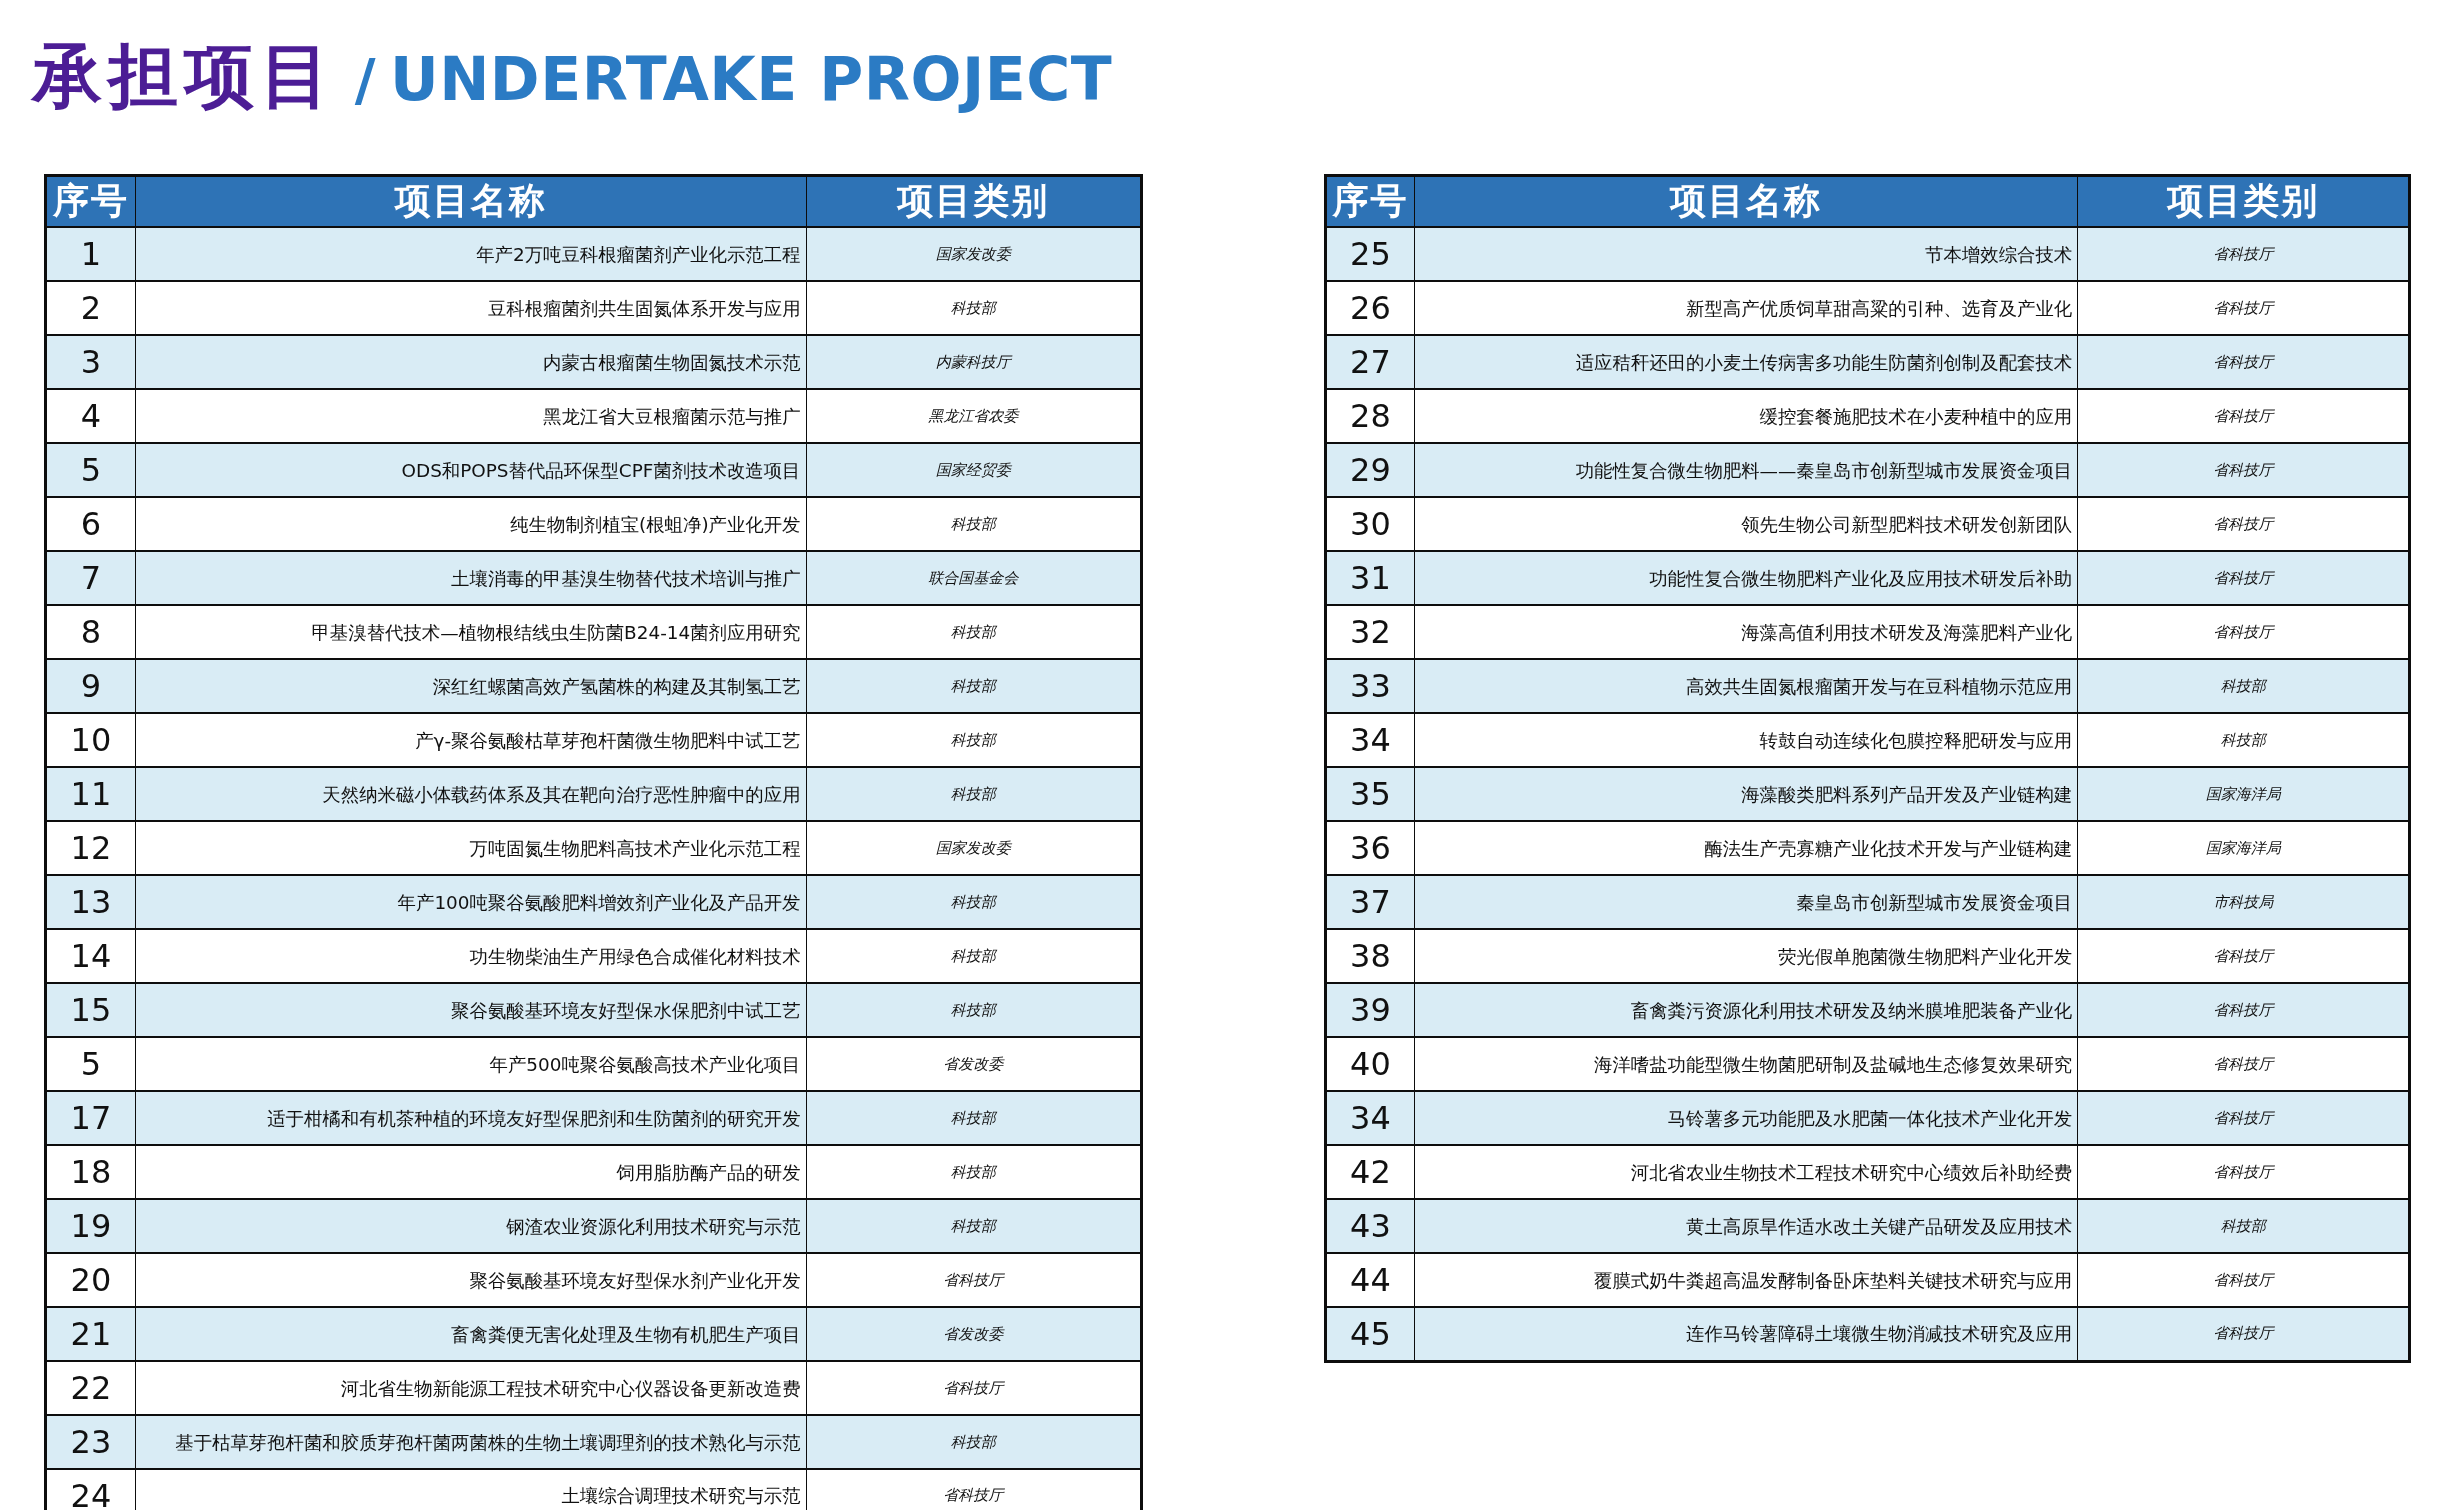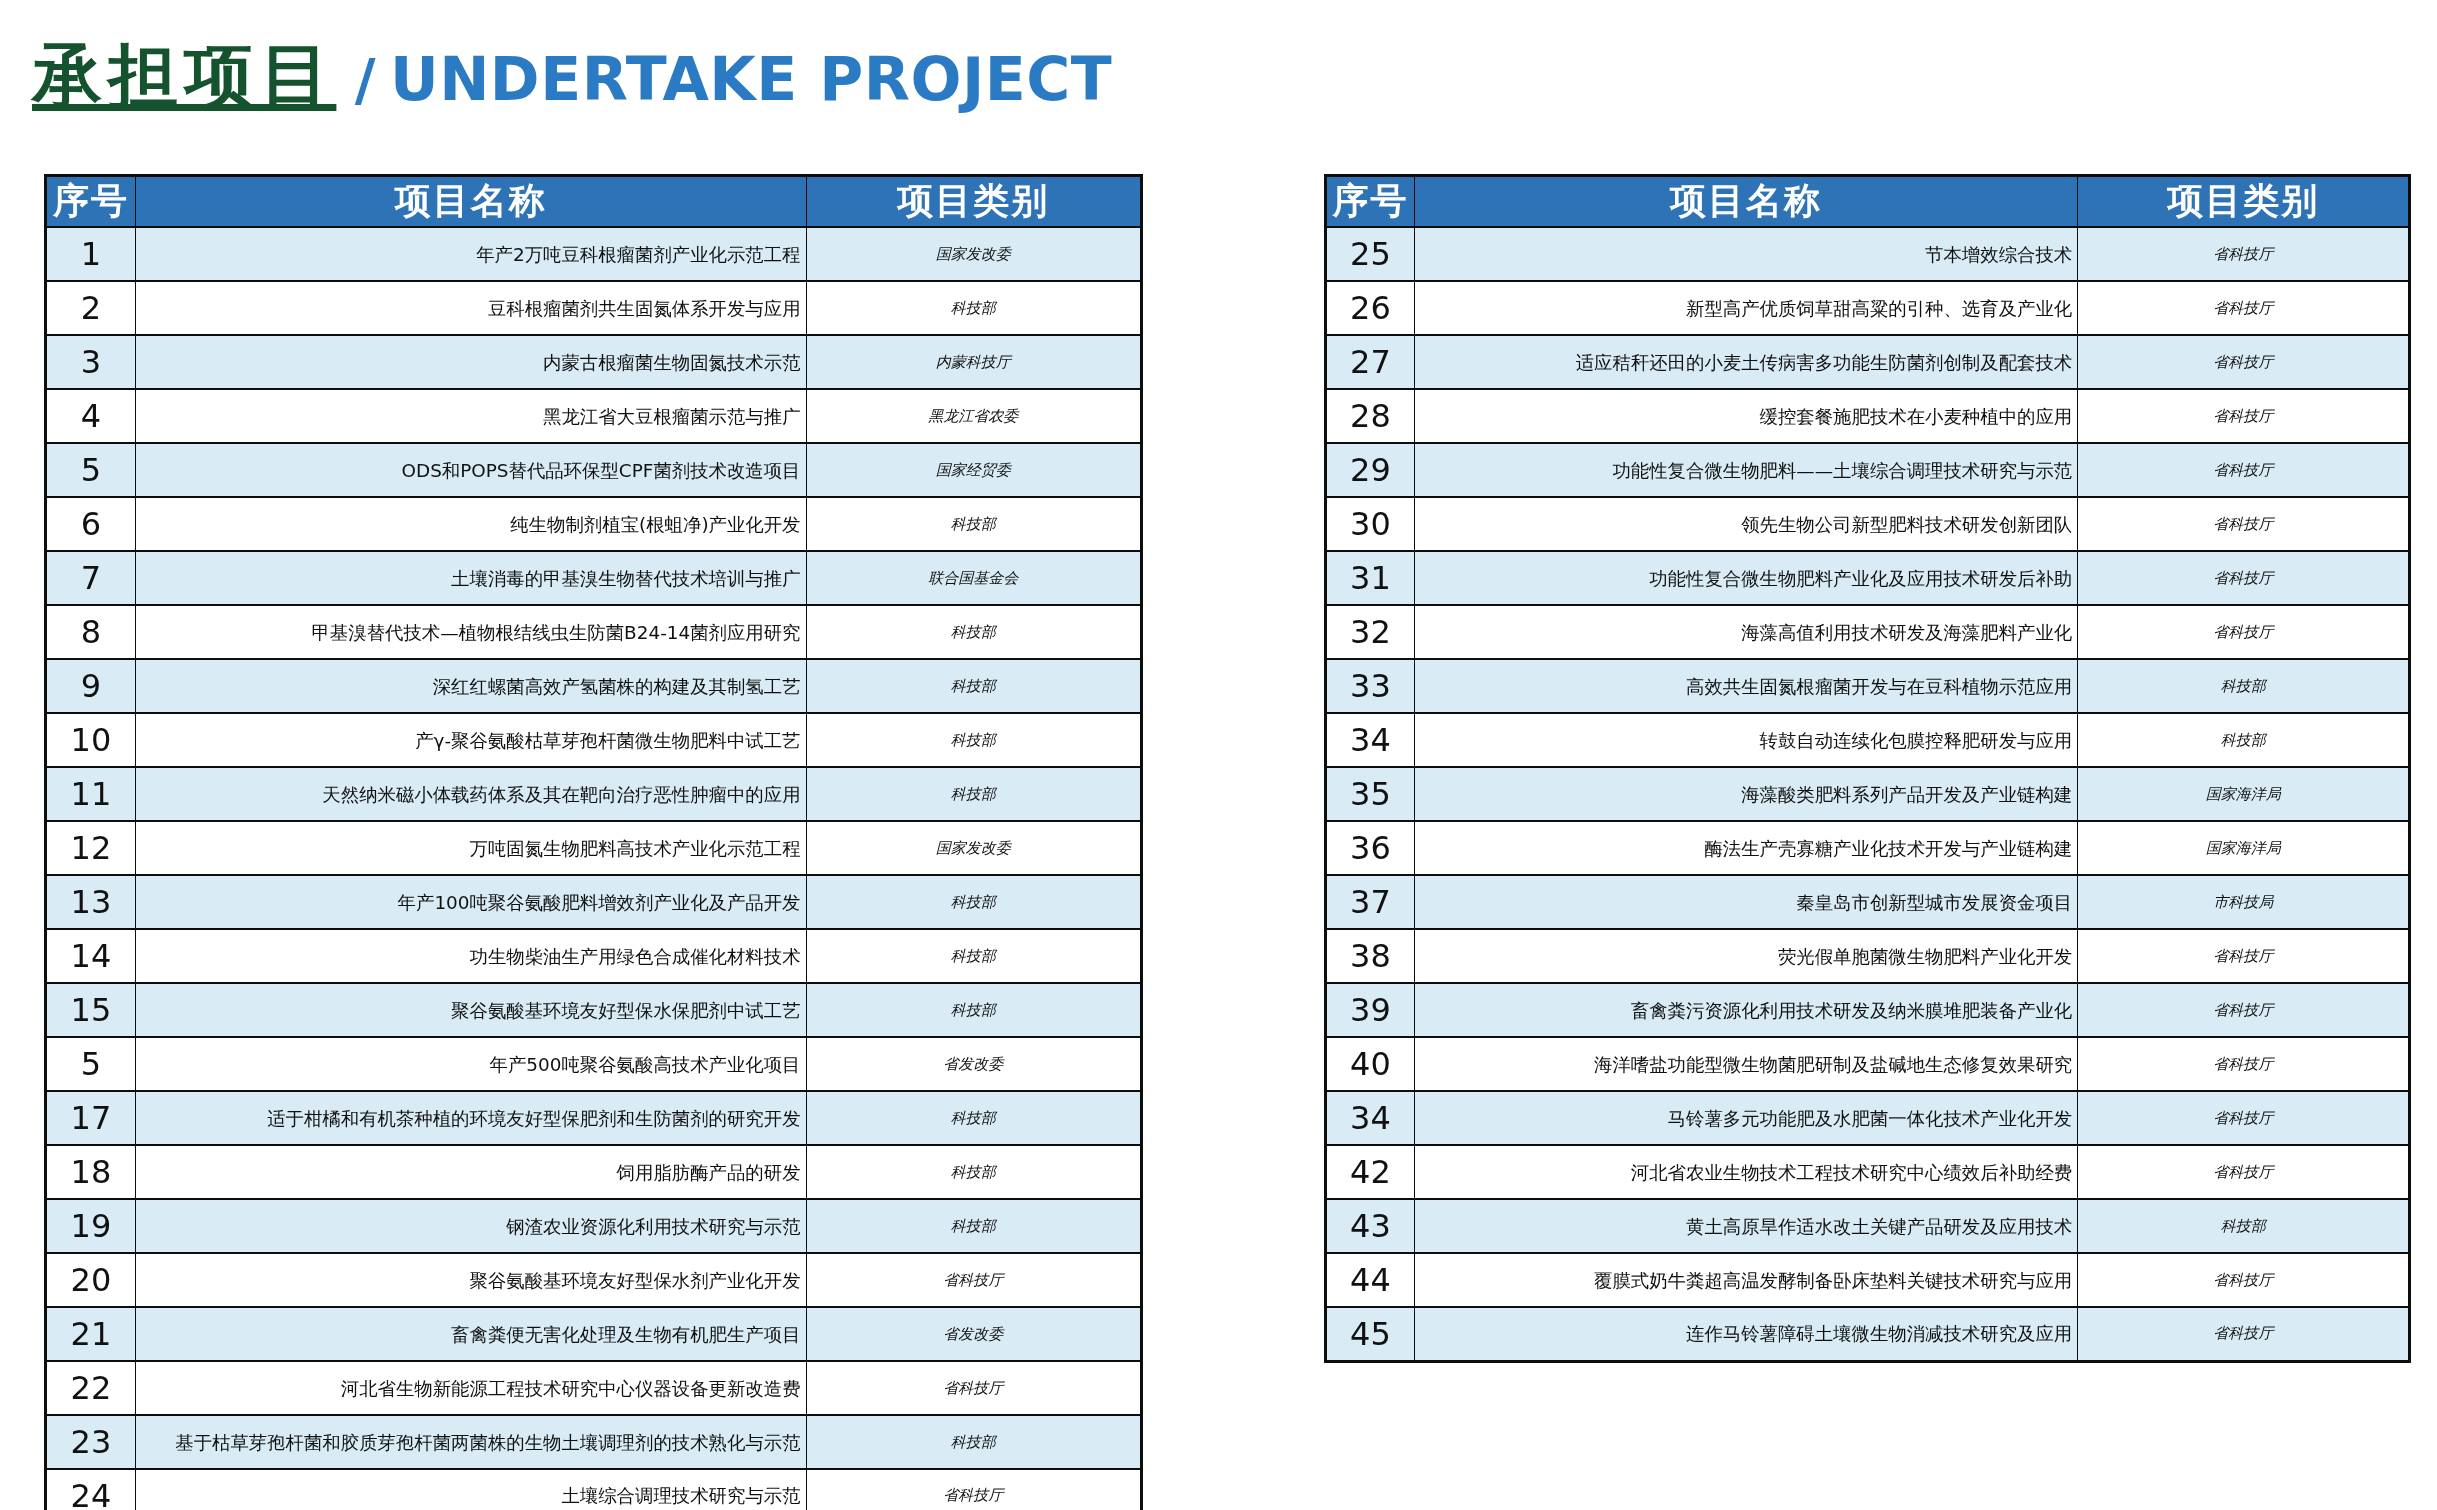--- a/index.html
+++ b/index.html
@@ -27,23 +27,22 @@
     position: absolute;
     left: 32px;
     top: 30px;
     display: flex;
     align-items: baseline;
     white-space: nowrap;
   }
   .title-zh {
     font-size: 70px;
     font-weight: 700;
-    color: #14532d;
+    color: #4c1d95;
     letter-spacing: 6.1px;
-    text-decoration: underline;
   }
   .title-sep {
     font-size: 57px;
     font-weight: 700;
     color: var(--accent-blue);
     margin: 0 14.3px 0 18.4px;
   }
   .title-en {
     font-size: 60px;
     font-weight: 700;
@@ -266,21 +265,21 @@
         <td class="name">适应秸秆还田的小麦土传病害多功能生防菌剂创制及配套技术</td>
         <td class="category">省科技厅</td>
       </tr>
       <tr>
         <td class="no">28</td>
         <td class="name">缓控套餐施肥技术在小麦种植中的应用</td>
         <td class="category">省科技厅</td>
       </tr>
       <tr class="alt">
         <td class="no">29</td>
-        <td class="name">功能性复合微生物肥料——土壤综合调理技术研究与示范</td>
+        <td class="name">功能性复合微生物肥料——秦皇岛市创新型城市发展资金项目</td>
         <td class="category">省科技厅</td>
       </tr>
       <tr>
         <td class="no">30</td>
         <td class="name">领先生物公司新型肥料技术研发创新团队</td>
         <td class="category">省科技厅</td>
       </tr>
       <tr class="alt">
         <td class="no">31</td>
         <td class="name">功能性复合微生物肥料产业化及应用技术研发后补助</td>

